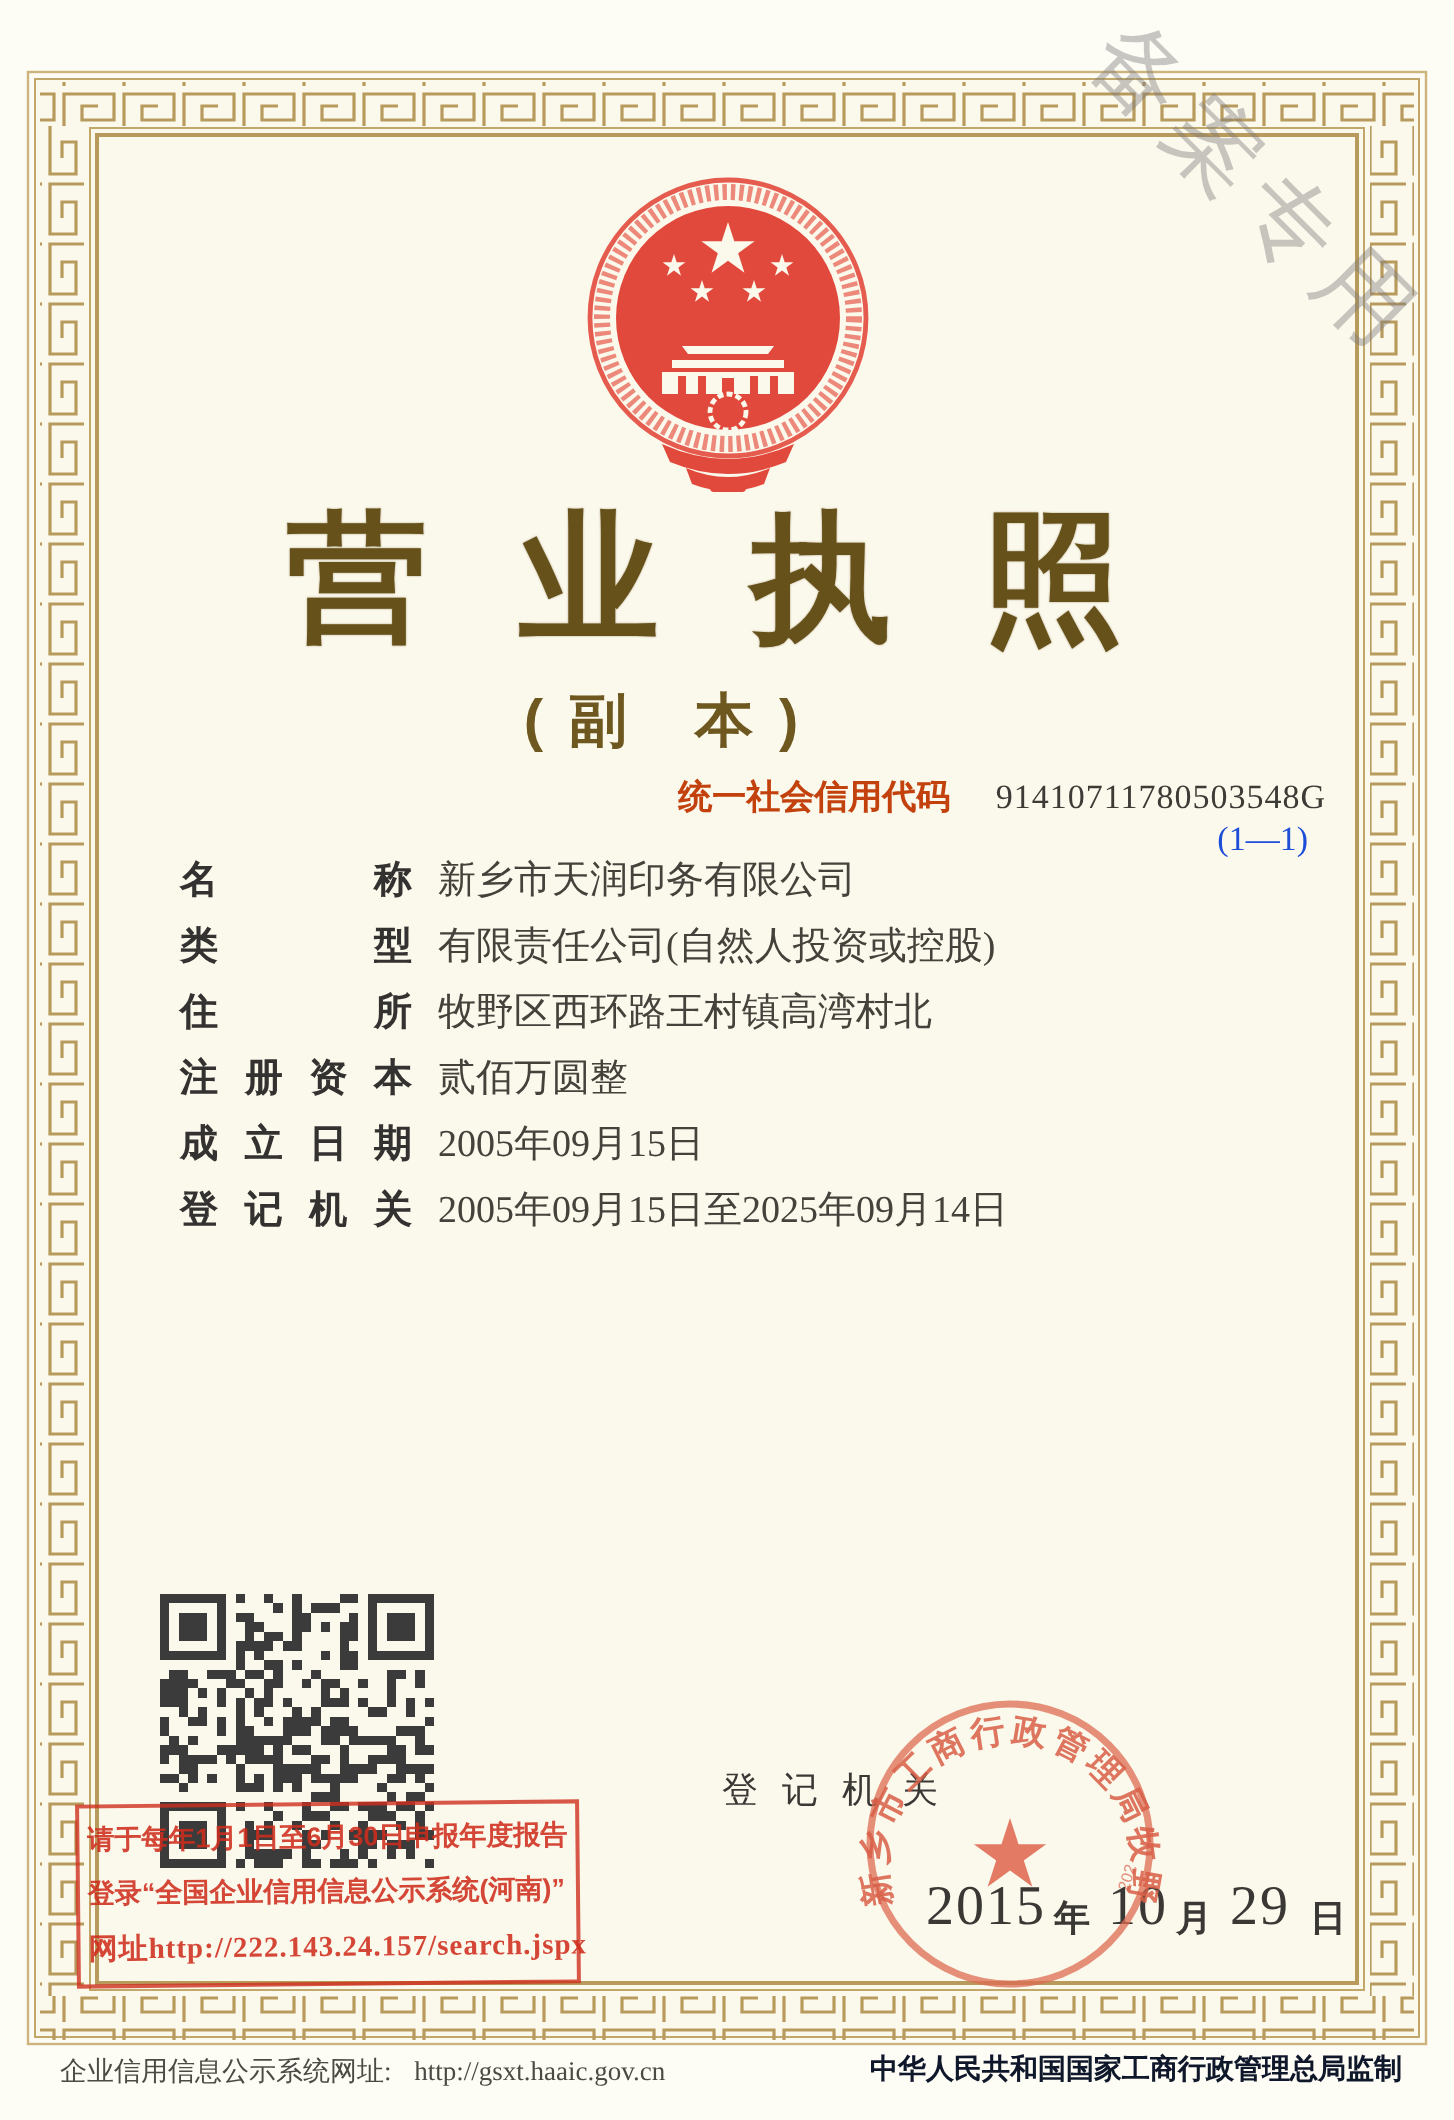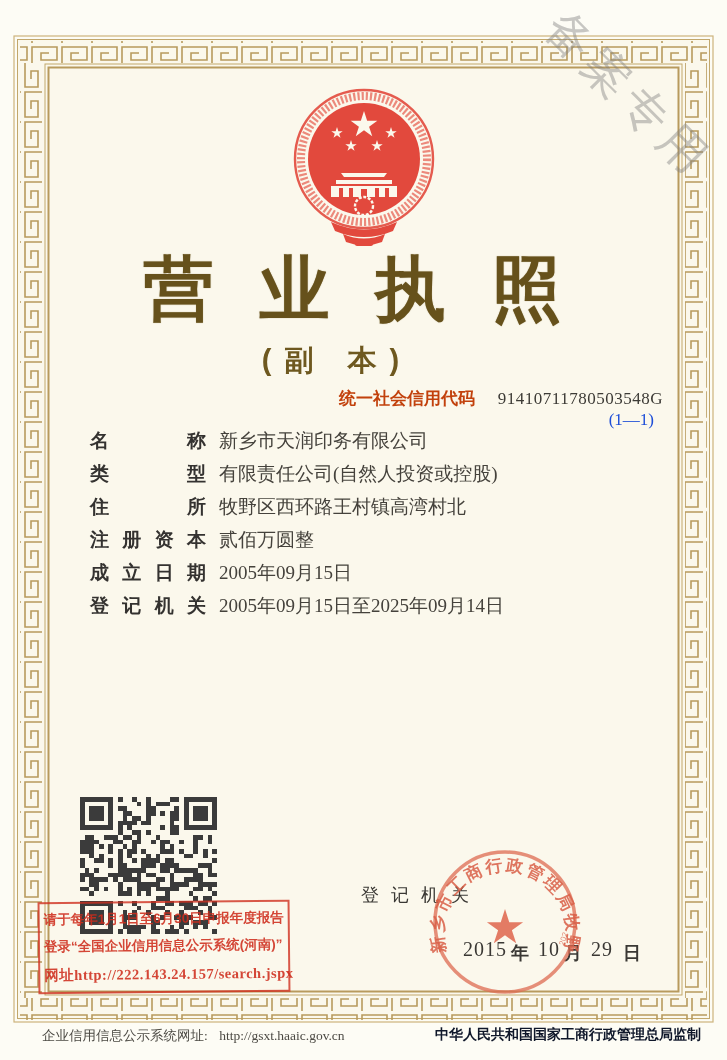--- a/index.html
+++ b/index.html
@@ -27,35 +27,35 @@
   .frow{display:flex;align-items:center;margin-bottom:11px;}
   .flabel{flex:none;width:116px;font-size:19px;font-weight:700;color:#343230;
     text-align:justify;text-align-last:justify;line-height:22px;}
   .fvalue{margin-left:13px;font-size:19px;color:#45423c;line-height:22px;
     font-family:"Liberation Serif","DejaVu Serif",serif;}
   .frow.scope .fvalue{line-height:27px;width:452px;white-space:pre-line;margin-top:-2px;}
 
   .registry{position:absolute;left:361px;top:883px;font-size:18px;font-weight:400;color:#3a3834;letter-spacing:12px;white-space:nowrap;}
 
   .dateline{position:absolute;left:463px;top:941px;font-size:18px;color:#3a3834;white-space:nowrap;}
-  .dateline .num{font-family:"Liberation Serif",serif;font-size:20px;position:relative;top:-3px;letter-spacing:1px;}
+  .dateline .num{font-family:"Liberation Serif",serif;font-size:28px;position:relative;top:-3px;letter-spacing:1px;}
   .dateline .cjk{font-weight:700;margin:0 4px;}
 
   .qr{position:absolute;left:80px;top:797px;width:137px;height:137px;z-index:2;}
 
   .stamp{position:absolute;left:38px;top:901px;width:252px;height:92px;z-index:3;
     border:2.5px solid rgba(207,48,31,.8);transform:rotate(-0.6deg);box-sizing:border-box;
     display:flex;flex-direction:column;justify-content:space-around;padding:2px 4px;}
   .stamp div{font-size:13.5px;font-weight:700;color:rgba(206,44,28,.88);white-space:nowrap;line-height:1.6;}
   .stamp .u{font-family:"Liberation Serif",serif;font-size:14.5px;letter-spacing:.5px;}
 
   .seal{position:absolute;left:428px;top:846px;z-index:2;}
 
   .footer-left{position:absolute;left:30px;top:1027px;font-size:13.5px;color:#4c4a44;
-    font-family:"Liberation Serif",serif;margin-left:12px;}
+    font-family:"Liberation Serif",serif;}
   .footer-left .url{font-family:"Liberation Serif",serif;margin-left:8px;color:#4c4a44;}
   .footer-right{position:absolute;right:26px;top:1026px;font-size:14px;color:#0f172a;
     font-family:"Liberation Serif",serif;font-weight:600;}
 </style>
 </head>
 <body>
 
 <div class="page">
   <div class="paper"></div>
 

